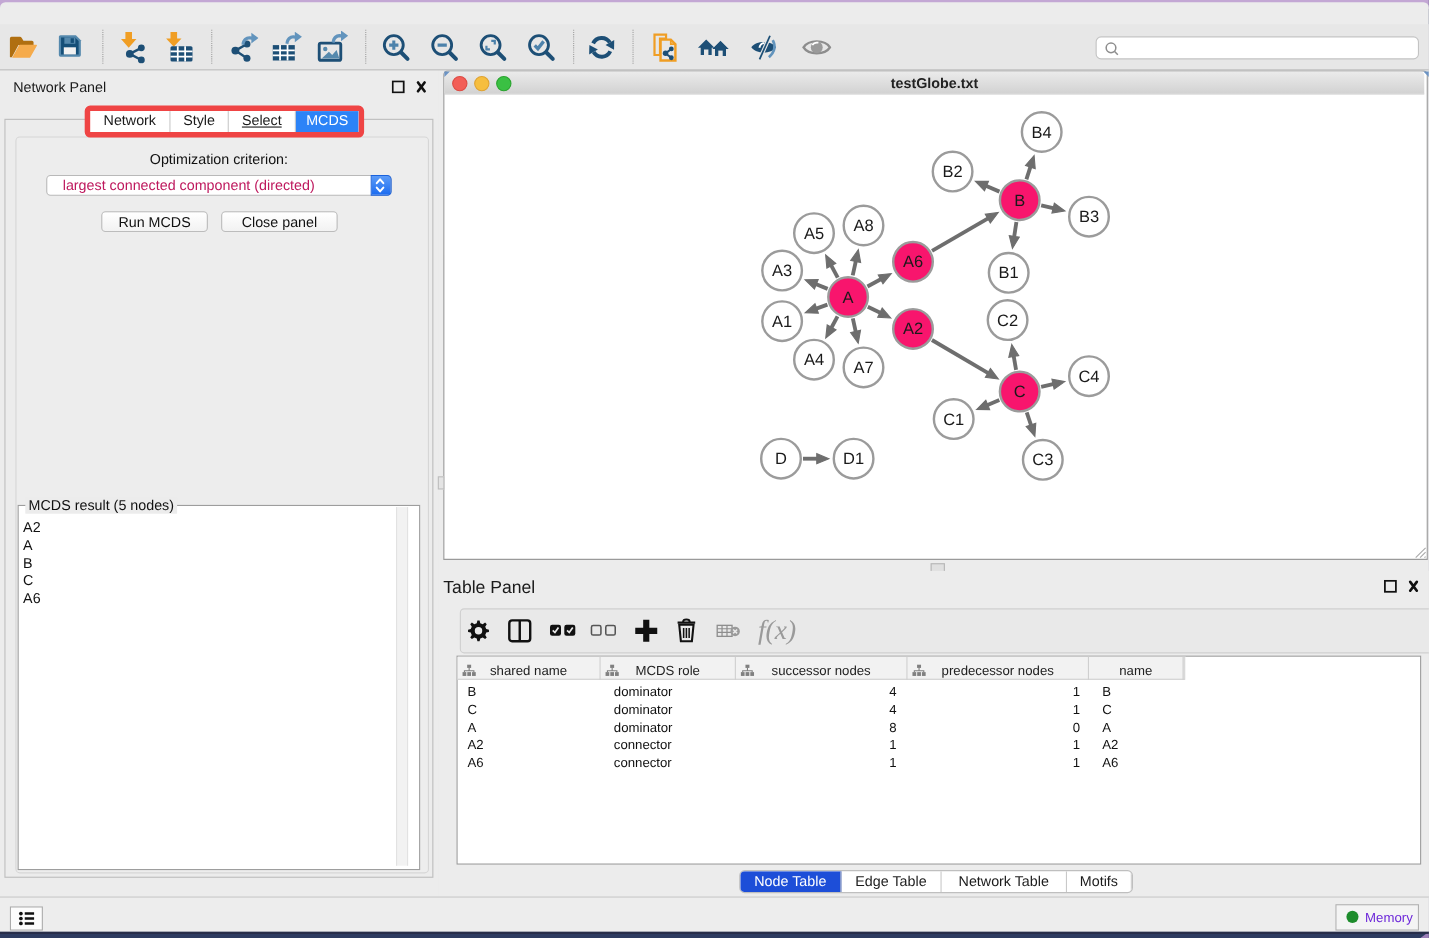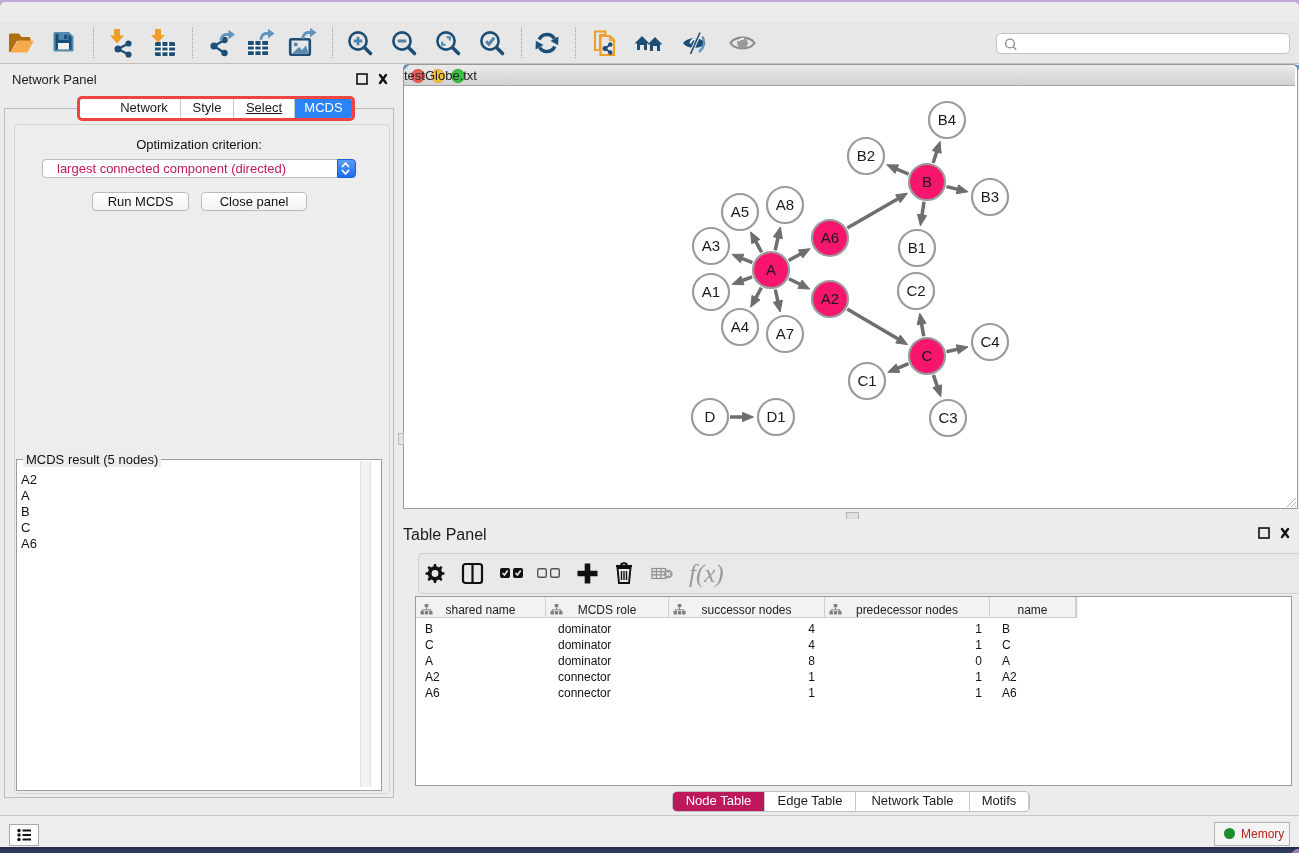--- a/index.html
+++ b/index.html
@@ -15,21 +15,21 @@
 #titlebar .t3{left:48px;background:#3ac043;border:0.5px solid #2aa42f;}
 #title-text{left:0;top:3px;width:1299px;text-align:center;font-size:13px;color:#404040;}
 #toolbar{left:0;top:20px;width:1299px;height:41px;background:#e7e7e7;border-bottom:1px solid #c2c2c2;}
 .vsep{position:absolute;top:5px;height:31px;width:0;border-left:1px dotted #9f9f9f;}
 #searchbox{left:996px;top:11px;width:292px;height:19px;background:#fff;border:1px solid #c3c3c3;border-radius:5px;}
 
 #cpanel{left:0;top:61px;width:399px;height:752px;background:#ececec;}
 #cp-title{left:12px;top:9px;font-size:13px;color:#1b1b1b;}
 #cp-box{left:4px;top:45px;width:388px;height:688px;border:1px solid #bdbdbd;background:#ececec;}
 #cp-tabs{left:77px;top:33px;height:19px;display:flex;font-size:13px;color:#1b1b1b;
- border:3px solid #ef4444;border-radius:5px;background:#fff;overflow:hidden;z-index:5;padding-left:28px;}
+ border:5px solid #ef4444;border-radius:5px;background:#fff;overflow:hidden;z-index:5;}
 #cp-tabs div{padding:1px 0 0 0;text-align:center;border-right:1px solid #c9c9c9;}
 #cp-tabs .w1{width:72px;} #cp-tabs .w2{width:52px;} #cp-tabs .w3{width:60px;text-decoration:underline;}
 #cp-tabs .sel{width:57px;background:#2c83f7;color:#fff;border-right:none;}
 #cp-inner{left:14px;top:61px;width:374px;height:668px;border:1px solid #d6d6d6;border-radius:4px;background:#ededed;}
 #opt-label{left:0;top:74px;width:398px;text-align:center;font-size:13px;color:#111;}
 #cp-select{left:42px;top:96px;width:312px;height:17px;background:#fff;border:1px solid #b9b9b9;border-radius:4px;}
 #cp-select span{position:absolute;left:14px;top:2px;font-size:13px;color:#be185d;}
 #cp-sel-btn{position:absolute;right:-1px;top:-1px;width:17px;height:17px;border-radius:0 4px 4px 0;
  background:linear-gradient(#5c9cf8,#1c6cf0);border:1px solid #1a62dd;}
 .btn{position:absolute;height:16px;background:linear-gradient(#ffffff,#f2f2f2);border:1px solid #bcbcbc;
@@ -39,40 +39,40 @@
 #mcds-list{left:21px;top:409px;font-size:13px;color:#111;line-height:16px;}
 #mcds-scroll{left:360px;top:398px;width:9px;height:326px;background:#f2f2f2;border-left:1px solid #e2e2e2;border-right:1px solid #e2e2e2;}
 
 #rightbg{left:399px;top:61px;width:900px;height:752px;background:#ececec;}
 #netwin{left:403px;top:62px;width:893px;height:443px;background:#fff;border:1px solid #9a9a9a;border-radius:4px 4px 0 0;}
 #nw-title{left:0;top:0;width:891px;height:20px;background:linear-gradient(#ebebeb,#d2d2d2);
  border-bottom:1px solid #a5a5a5;border-radius:4px 4px 0 0;}
 #nw-title .t1{left:7px;top:4px;background:#f25e57;border:0.5px solid #dd4b44;}
 #nw-title .t2{left:27px;top:4px;background:#f6be3f;border:0.5px solid #dfa333;}
 #nw-title .t3{left:47px;top:4px;background:#3ac043;border:0.5px solid #2aa42f;}
-#nw-text{left:0;top:3px;width:891px;font-size:13px;color:#222;}
+#nw-text{left:0;top:3px;width:891px;text-align:center;font-size:13px;color:#222;font-weight:bold;}
 
 #tpanel{left:399px;top:517px;width:900px;height:296px;background:#ececec;}
 #tp-title{left:4px;top:7px;font-size:16px;color:#1b1b1b;}
 #tp-toolbar{left:19px;top:34px;width:1269px;height:39px;background:#e9e9e9;border:1px solid #cfcfcf;border-radius:4px;}
 #tp-table{left:16px;top:77px;width:875px;height:188px;background:#fff;border:1px solid #9a9a9a;}
 #tp-header{left:0;top:0;width:662px;height:21px;background:#f2f2f2;display:flex;font-size:12px;color:#222;}
 #tp-header div{border-right:1px solid #cfcfcf;text-align:center;position:relative;padding-top:6px;box-sizing:border-box;}
 #tp-header .hline{position:absolute;left:0;top:0;width:661px;height:21px;border-bottom:1px solid #cfcfcf;}
 .treeicon{position:absolute;left:4px;top:7px;}
 table#rows{position:absolute;left:0;top:24px;border-collapse:collapse;font-size:12px;color:#111;}
 table#rows td{padding:0;height:16px;}
 #tp-tabs{left:273px;top:272px;height:19px;display:flex;font-size:13px;color:#1b1b1b;
  border:1px solid #bfbfbf;border-radius:5px;background:#fff;overflow:hidden;}
 #tp-tabs div{padding:1px 0 0 0;text-align:center;border-right:1px solid #c9c9c9;}
-#tp-tabs .sel{background:#be185d;color:#fff;}
+#tp-tabs .sel{background:#1d4ed8;color:#fff;}
 
 #statusbar{left:0;top:813px;width:1299px;height:33px;background:#ededed;border-top:1px solid #c8c8c8;}
 #sb-btn{left:9px;top:8px;width:28px;height:20px;background:#fcfcfc;border:1px solid #ababab;}
-#mem-btn{left:1214px;top:6px;width:74px;height:22px;background:#f4f4f4;border:1px solid #b1b1b1;font-size:12px;color:#b91c1c;}
+#mem-btn{left:1214px;top:6px;width:74px;height:22px;background:#f4f4f4;border:1px solid #b1b1b1;font-size:12px;color:#6d28d9;}
 #mem-btn .dot{position:absolute;left:9px;top:5px;width:11px;height:11px;border-radius:50%;background:#1d8c2c;}
 #mem-btn .txt{position:absolute;left:26px;top:4px;}
 svg text{font-family:"Liberation Sans",sans-serif;}
 </style></head>
 <body>
 <div class="abs" id="desktop-top"></div>
 <div class="abs" id="app">
   <div class="abs" id="toolbar">
       <svg class="abs" style="left:6px;top:6px" width="28" height="30" viewBox="0 0 28 30">
 <path d="M3 24 L3 7 Q3 5.5 4.5 5.5 L12 5.5 Q13.2 5.5 13.8 6.5 L15.3 9 L23 9 Q24.5 9 24.5 10.5 L24.5 13 L10.8 13 L4.8 24 Z" fill="#b06f10"></path>

